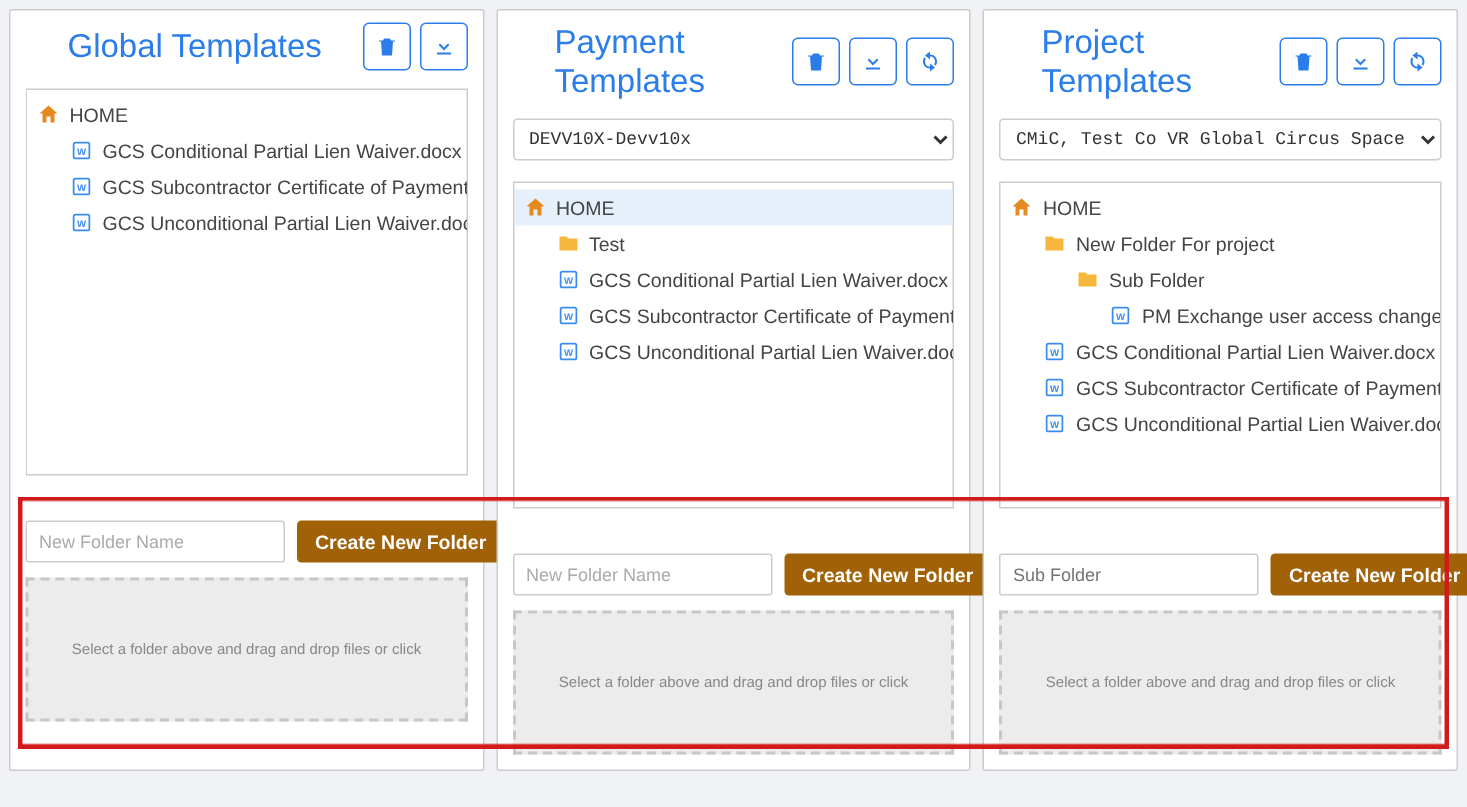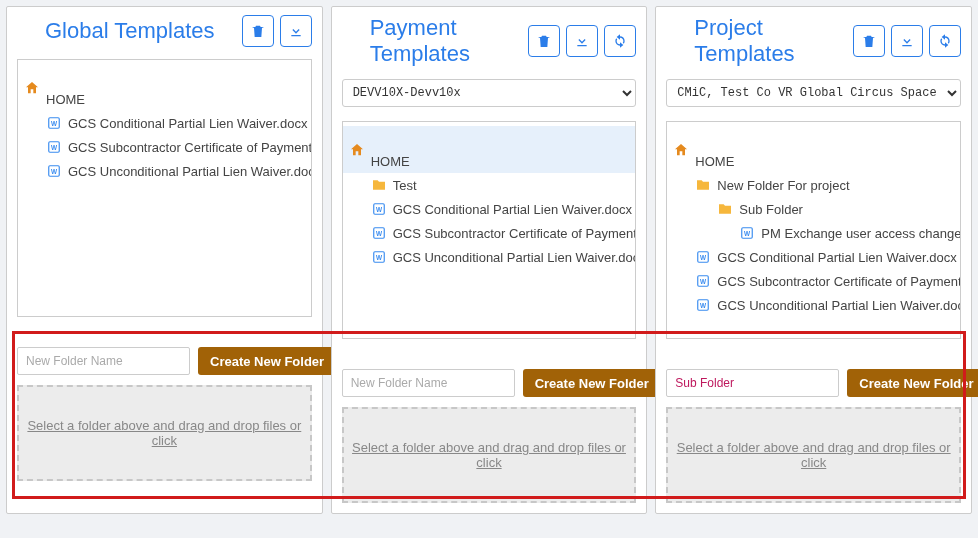--- a/index.html
+++ b/index.html
@@ -85,67 +85,65 @@
   }
   .tree-row.selected {
     background: #e6f0fb;
   }
   .indent-0 { padding-left: 6px; }
   .indent-1 { padding-left: 28px; }
   .indent-2 { padding-left: 50px; }
   .indent-3 { padding-left: 72px; }
   .icon { width: 16px; height: 16px; flex: 0 0 16px; display:flex; align-items:center; justify-content:center;}
   .label { font-size: 13px; color: #444; }
-  .label.home { font-weight: 400; margin-top: 24px; }
+  .label.home { font-weight: 400; }
   .hscroll {
     height: 14px;
     margin: 0 10px 4px 10px;
     overflow-x: scroll;
   }
   .hscroll-inner { width: 150%; height:1px; }
   .footer {
     padding: 10px;
   }
   .new-folder-row {
     display: flex;
     gap: 8px;
     margin-bottom: 10px;
   }
   .folder-input {
     flex: 1;
     border: 1px solid #ccc;
     padding: 6px 8px;
     font-size: 12px;
     border-radius: 2px;
-    color:#be185d;
+    color:#737373;
   }
   .folder-input::placeholder { color: #aaa; }
   .create-btn {
     background: #a16207;
     color: #fff;
     border: none;
     padding: 0 12px;
     font-size: 13px;
     border-radius: 3px;
     cursor: pointer;
     white-space: nowrap;
     font-weight: bold;
   }
   .dropzone {
     border: 2px dashed #c7c7c7;
     background: #ececec;
     height: 96px;
     display: flex;
     align-items: center;
     justify-content: center;
-    font-size: 13px;
+    font-size: 10px;
     color: #888;
-    text-align: center;
     cursor: pointer;
-    text-decoration: underline;
   }
   .highlight-box {
     position: absolute;
     border: 3px solid #d11b1b;
     pointer-events: none;
     left: 6px;
     right: 6px;
   }
   .container { position: relative; }
 </style>

